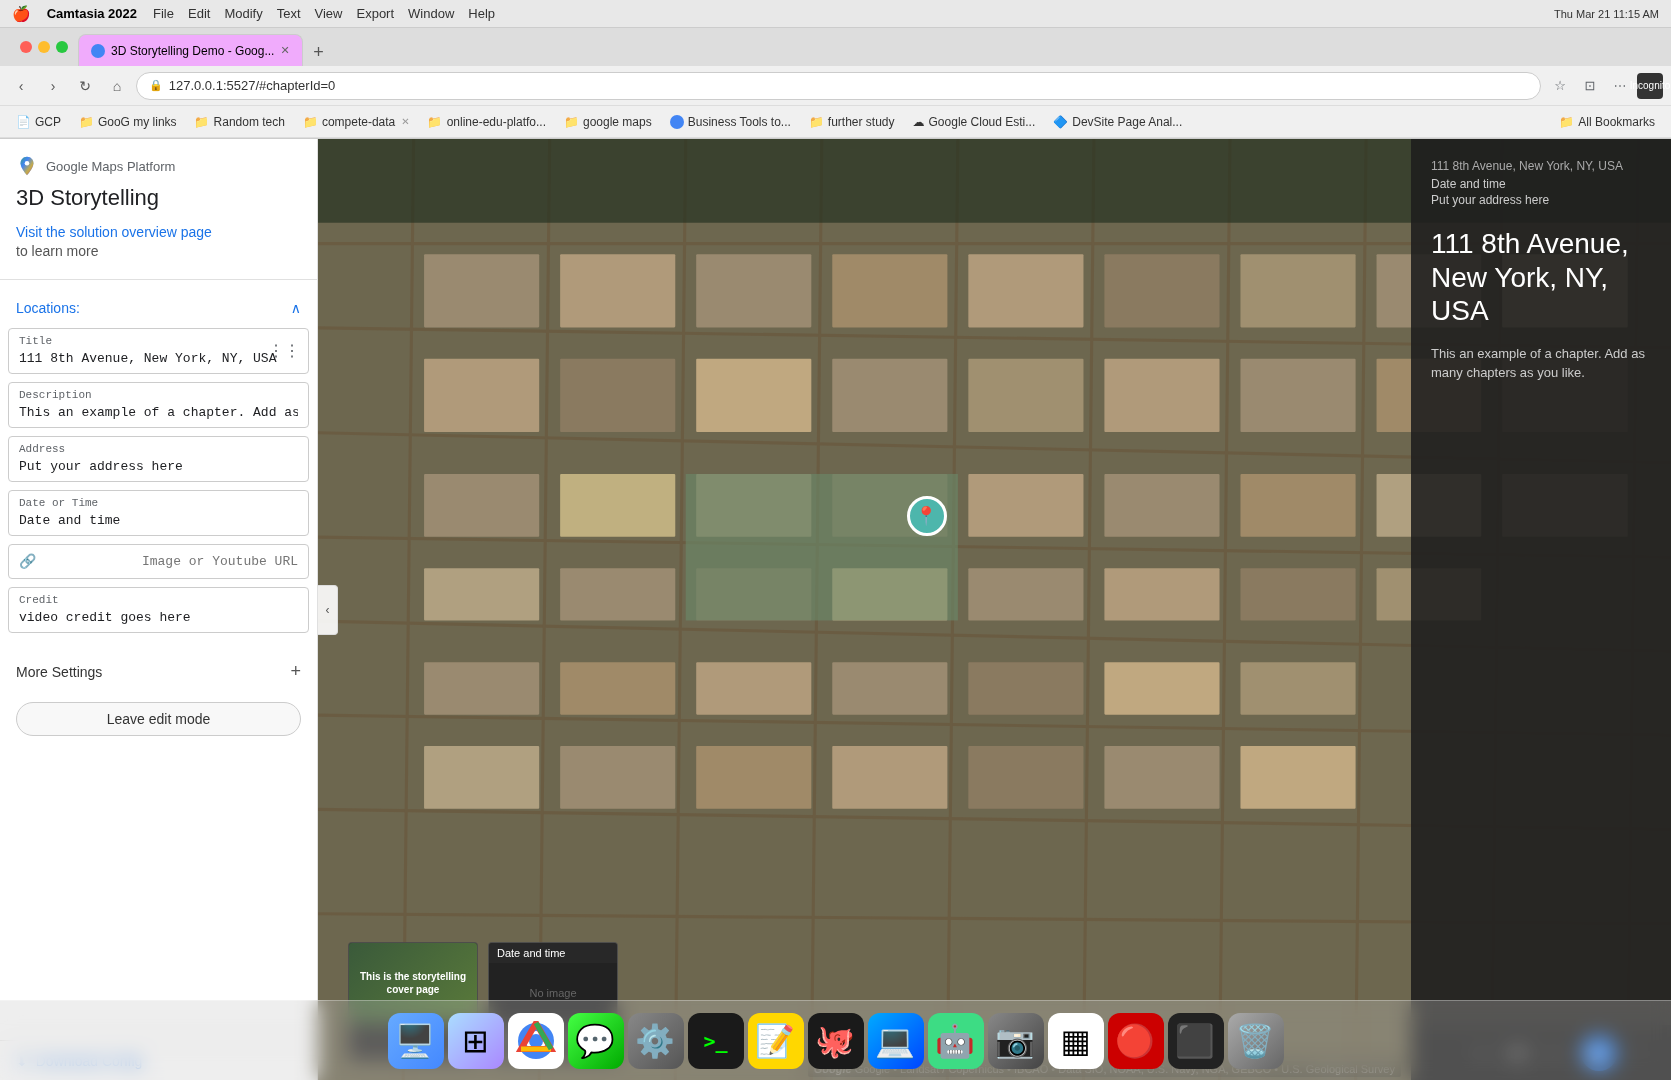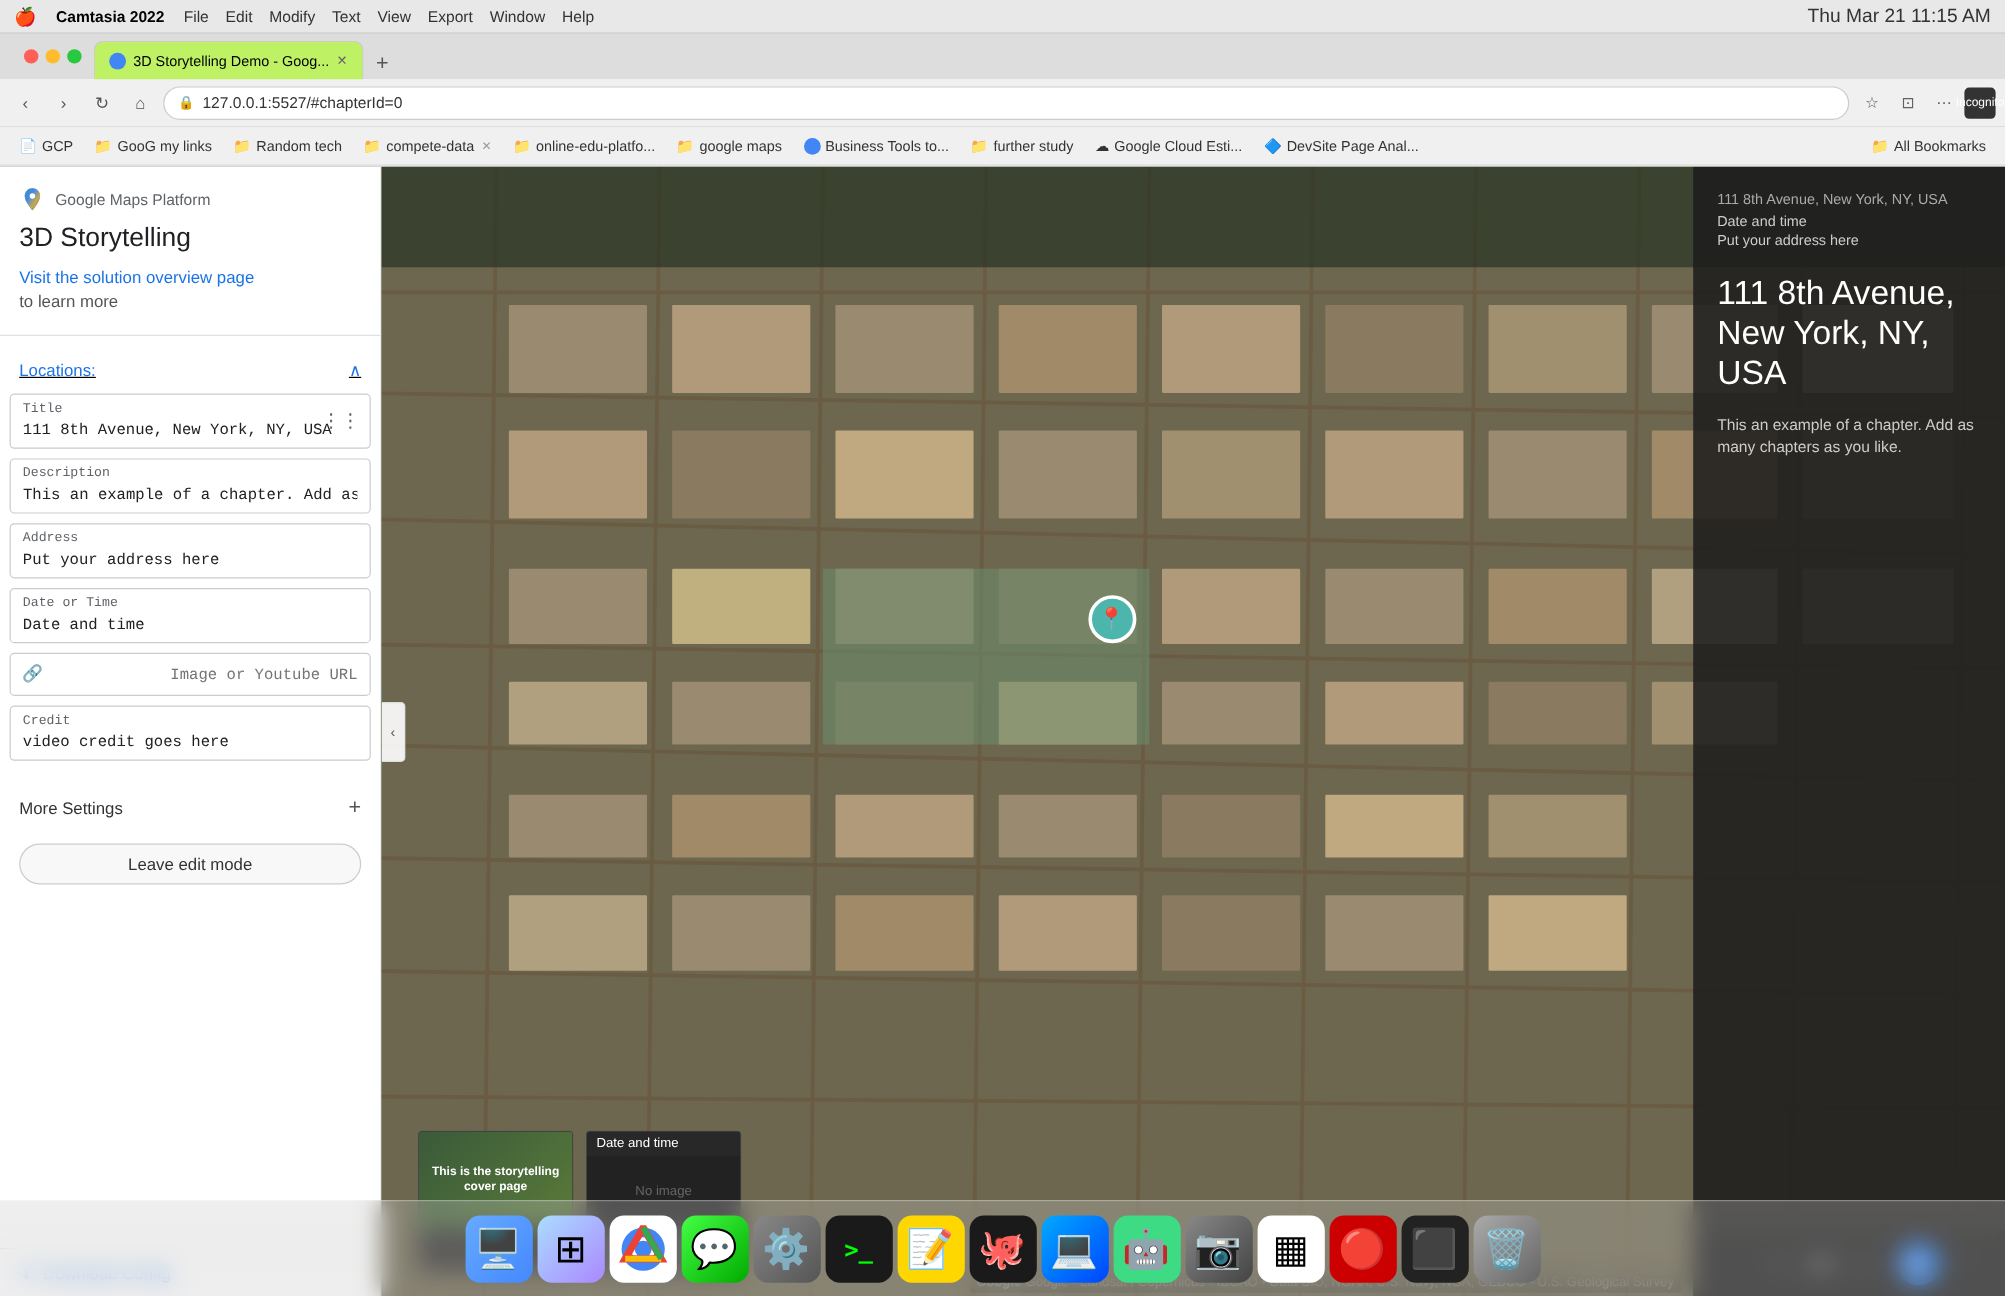--- a/index.html
+++ b/index.html
@@ -12,21 +12,21 @@
       display: flex;
       align-items: center;
       padding: 0 12px;
       font-size: 13px;
       gap: 16px;
       border-bottom: 1px solid #ccc;
     }
     .mac-menubar .apple-logo { font-size: 15px; }
     .mac-menubar .app-name { font-weight: 600; }
     .mac-menubar .menu-items { display: flex; gap: 14px; color: #333; }
-    .mac-menubar .right-icons { margin-left: auto; display: flex; gap: 8px; align-items: center; font-size: 16px; color: #333; }
+    .mac-menubar .right-icons { margin-left: auto; display: flex; gap: 8px; align-items: center; font-size: 11px; color: #333; }
 
     
     .browser-chrome {
       background: #f0f0f0;
       border-bottom: 1px solid #ccc;
     }
     .tab-bar {
       height: 38px;
       background: #ddd;
       display: flex;
@@ -40,21 +40,21 @@
       border-radius: 8px 8px 0 0;
       display: flex;
       align-items: center;
       padding: 0 12px;
       font-size: 12px;
       gap: 6px;
       min-width: 180px;
       border: 1px solid #ccc;
       border-bottom: none;
     }
-    .tab.active { background: #bef264; }
+    .tab.active { background: #f0abfc; }
     .tab-favicon { width: 14px; height: 14px; background: #4285f4; border-radius: 50%; display: inline-block; }
     .tab-close { margin-left: auto; color: #666; cursor: pointer; font-size: 11px; }
     .tab-new { width: 28px; height: 28px; display: flex; align-items: center; justify-content: center; font-size: 18px; color: #555; cursor: pointer; }
     .traffic-lights { display: flex; gap: 6px; padding: 0 8px; align-items: center; height: 38px; }
     .traffic-light { width: 12px; height: 12px; border-radius: 50%; }
     .tl-red { background: #ff5f57; }
     .tl-yellow { background: #ffbd2e; }
     .tl-green { background: #28c840; }
 
     .address-bar-row {
@@ -172,21 +172,20 @@
       color: #1a73e8;
     }
     .chevron-icon { color: #1a73e8; font-size: 14px; }
 
     .locations-header {
       display: flex;
       align-items: center;
       justify-content: space-between;
       padding: 8px 16px;
       cursor: pointer;
-      text-decoration: underline;
     }
     .locations-label {
       font-size: 14px;
       font-weight: 500;
       color: #1a73e8;
     }
     .chevron-up { color: #1a73e8; font-size: 14px; }
 
     .form-fields { padding: 4px 8px 8px; font-family: Liberation Mono, monospace; }
     .field-group {

